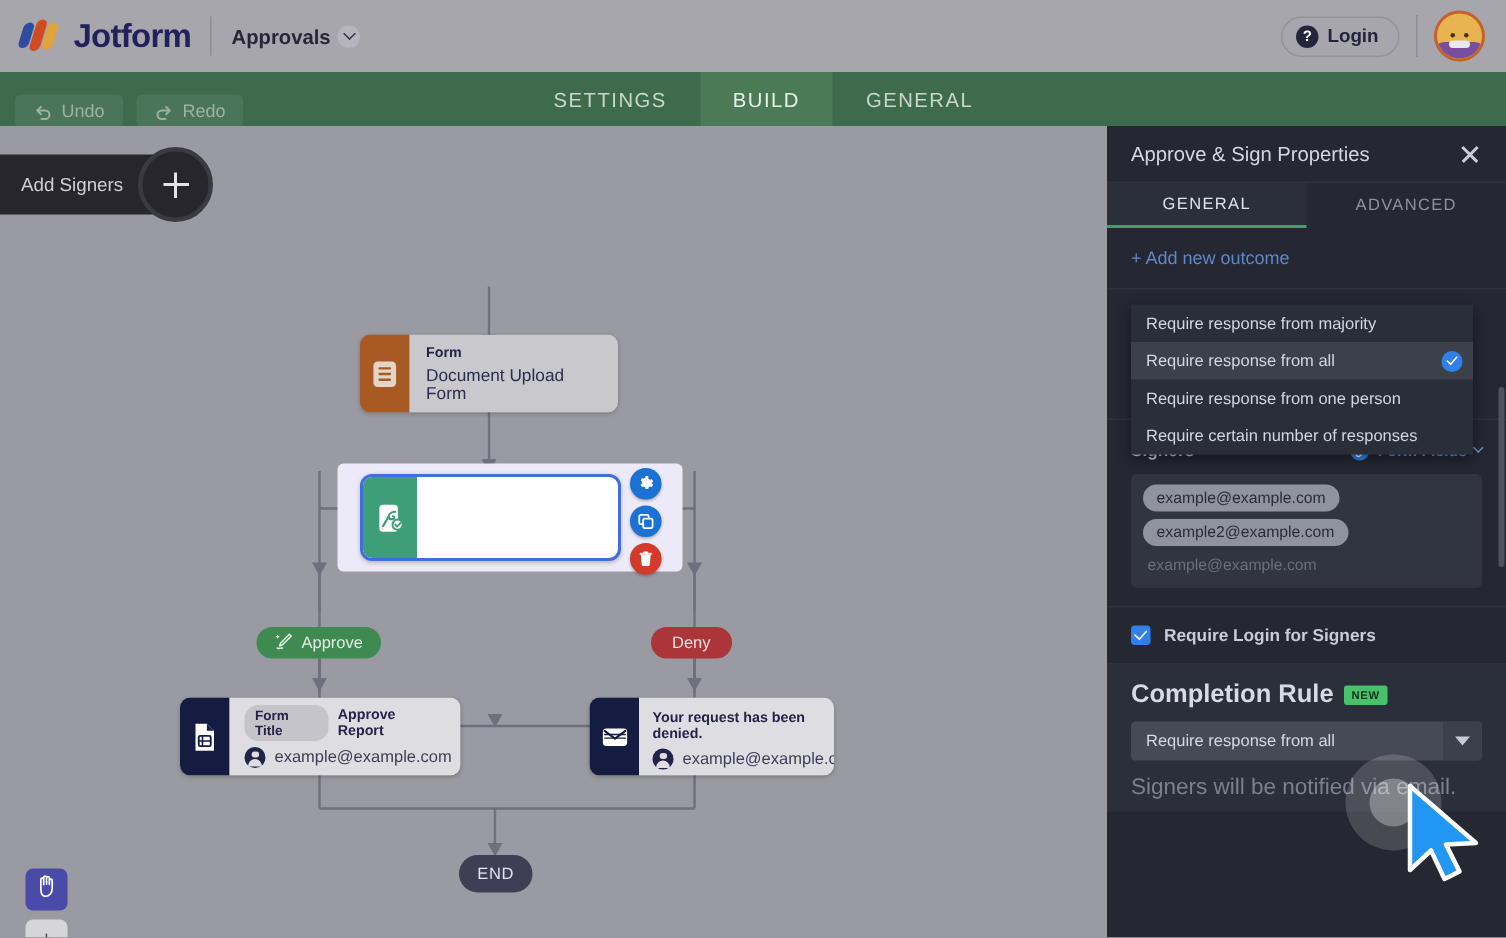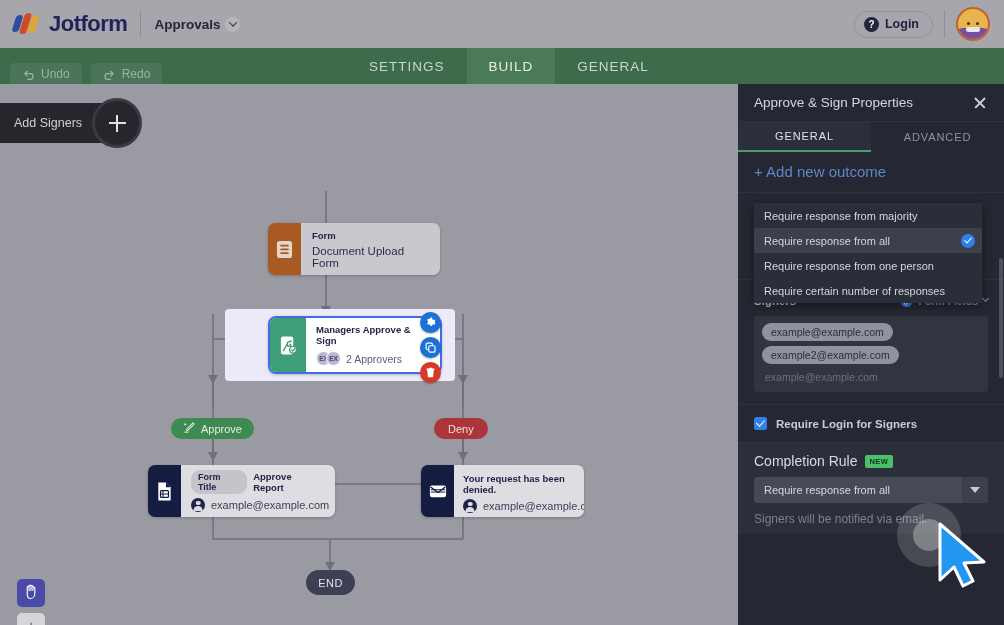--- a/index.html
+++ b/index.html
@@ -79,21 +79,21 @@
   .add-element span{ color:#cfcfd6; font-size:12.5px; }
   .add-plus {
     position:absolute; right:-14px; top:-5px; width:50px;height:50px;border-radius:50%;
     background:#26262c; border:3px solid #3a3a42; display:flex;align-items:center;justify-content:center;
   }
   .add-plus:before,.add-plus:after{ content:""; position:absolute; background:#e2e2e8; }
   .add-plus:before{ width:17px; height:2px; }
   .add-plus:after{ width:2px; height:17px; }
 
   
-  .node { position:absolute; display:flex; border-radius:7px; overflow:hidden; box-shadow:0 1px 3px rgba(0,0,0,0.22);margin-left:28px; }
+  .node { position:absolute; display:flex; border-radius:7px; overflow:hidden; box-shadow:0 1px 3px rgba(0,0,0,0.22); }
   .node-ic { width:33px; display:flex; align-items:center; justify-content:center; flex:0 0 33px;}
   .node-body { background:#c8c8cd; padding:9px 14px 9px 11px; display:flex; flex-direction:column; justify-content:center; gap:4px; min-width:120px;}
   .n-label { font-size:9.5px; font-weight:bold; color:#23234a; }
   .n-main { font-size:11.5px; color:#2c2c4f; }
 
   
   #node-form { left:240px; top:139px; width:172px; height:52px; }
   #node-form .node-ic { background:#a85a22; }
 
   
@@ -149,48 +149,48 @@
   .panel-hd { height:38px; display:flex; align-items:center; padding:0 16px; border-bottom:1px solid #2e323d;}
   .panel-title{ font-size:13.5px; color:#d3d7e0; }
   .panel-x{ margin-left:auto; cursor:pointer; width:16px;height:16px; position:relative;}
   .panel-x:before,.panel-x:after{content:"";position:absolute;left:1px;top:7px;width:14px;height:1.6px;background:#c9cdd6;}
   .panel-x:before{transform:rotate(45deg);} .panel-x:after{transform:rotate(-45deg);}
   .panel-tabs{ display:flex; height:30px; }
   .p-tab{ flex:1; display:flex; align-items:center; justify-content:center; font-size:11px; letter-spacing:0.9px; color:#8c93a2; cursor:pointer; }
   .p-tab.active{ background:#2b2f3a; color:#dfe3ea; border-bottom:2px solid #4e9a6d; }
   .panel-scroll{ position:relative; height:473px; }
   .p-row{ padding:11px 16px; border-bottom:1px solid #2e323d; }
-  .add-outcome{ font-size:15px; color:#5d87c9; cursor:pointer; }
+  .add-outcome{ font-size:12px; color:#5d87c9; cursor:pointer; }
   .sec{ padding:14px 16px 12px 16px; border-bottom:1px solid #2e323d; }
   .sec-lbl{ font-size:11.5px; font-weight:bold; color:#c3c8d3; margin-bottom:11px; }
   .cbrow{ display:flex; align-items:center; gap:9px; margin-bottom:11px; cursor:pointer;}
   .cbrow:last-child{ margin-bottom:0;align-items:center; }
   .cb{ width:13px;height:13px;border-radius:2.5px;background:#4a4f5c; flex:0 0 13px; position:relative;}
   .cb.on{ background:#2f81e8; }
   .cb.on:after{ content:""; position:absolute; left:4px; top:1.2px; width:3.5px;height:7px;border-right:1.8px solid #fff;border-bottom:1.8px solid #fff;transform:rotate(42deg);}
   .cbrow span{ font-size:11.5px; color:#c8ccd6; }
   .signers-hd{ display:flex; align-items:center; margin-bottom:9px;}
   .signers-hd .t{ font-size:11.5px; font-weight:bold; color:#c3c8d3; }
   .formfields{ margin-left:auto; display:flex;align-items:center;gap:5px; cursor:pointer;}
   .ff-ic{ width:13px;height:13px;border-radius:50%;background:#2f81e8;display:flex;align-items:center;justify-content:center;}
   .formfields .t{ font-size:10.5px; color:#6e96cd; }
   .ff-chev{ width:5px;height:5px;border-right:1.4px solid #6e96cd;border-bottom:1.4px solid #6e96cd;transform:translateY(-2px) rotate(45deg);}
   .signers-box{ background:#31353f; border-radius:4px; padding:7px 8px; display:flex;flex-direction:column;gap:5px; }
   .signer-chip{ align-self:flex-start; background:#8f939d; color:#2a2d36; font-size:10.5px; padding:3px 9px; border-radius:10px;}
   .signer-ph{ font-size:10.5px; color:#6a6f7b; padding:2px 3px; }
 
   .rule-sec{ padding:10px 16px 8px 16px; background:#2b2f39; }
   .rule-hd{ display:flex; align-items:center; gap:7px; margin-bottom:8px;}
-  .rule-hd .t{ font-size:14px; font-weight:normal; color:#d6dae3; }
+  .rule-hd .t{ font-size:17px; font-weight:bold; color:#d6dae3; }
   .badge-new{ background:#49c06a; color:#10331c; font-size:7.5px; font-weight:bold; padding:2px 5px; border-radius:2px; letter-spacing:0.4px;}
   .select{ display:flex; height:26px; border-radius:3px; overflow:hidden; background:#454a56; cursor:pointer;}
   .select .val{ flex:1; display:flex; align-items:center; padding-left:10px; font-size:11px; color:#d5d9e1; }
   .select .arr{ width:26px; background:#3b404b; display:flex;align-items:center;justify-content:center;}
   .select .arr:after{ content:""; width:0;height:0;border-left:5px solid transparent;border-right:5px solid transparent;border-top:6px solid #c6cad3;}
-  .hint{ font-size:12px; color:#7b8090; margin-top:9px; }
+  .hint{ font-size:15px; color:#7b8090; margin-top:9px; }
 
   
   .dd{ position:absolute; left:16px; top:51px; width:228px; background:#2a2e38; box-shadow:0 3px 9px rgba(0,0,0,.45); z-index:30;}
   .dd-item{ height:25px; display:flex; align-items:center; padding:0 10px; font-size:11px; color:#d2d6de; cursor:pointer; position:relative;}
   .dd-item.sel{ background:#3b404b; }
   .dd-check{ position:absolute; right:7px; width:14px;height:14px;border-radius:50%;background:#2f81e8;display:flex;align-items:center;justify-content:center;}
   .dd-check:after{content:"";width:3px;height:6px;border-right:1.7px solid #fff;border-bottom:1.7px solid #fff;transform:translateY(-1px) rotate(42deg);}
 
   .ripple{ position:absolute; left:897px; top:503px; width:64px;height:64px;border-radius:50%;background:rgba(255,255,255,0.16); z-index:40; }
   .ripple:after{ content:""; position:absolute; left:16px;top:16px;width:32px;height:32px;border-radius:50%;background:rgba(255,255,255,0.30);}
@@ -332,30 +332,20 @@
     <div class="node" id="node-sign">
       <div class="node-ic">
         <svg width="19" height="21" viewBox="0 0 20 22">
             <rect x="2" y="1.5" width="13" height="19" rx="2.5" fill="#fff"></rect>
             <path d="M13 6.5c-2.8 0-4.4 1.6-4.4 3.2 0 1.2 1 2 2.2 2 1.1 0 1.7-.6 1.7-1.2 0-.6-.5-.9-1-.9" fill="none" stroke="#3d9e78" stroke-width="1.5" stroke-linecap="round"></path>
             <path d="M8.3 10.2 4.6 16.5" stroke="#3d9e78" stroke-width="1.5" stroke-linecap="round"></path>
             <circle cx="14.8" cy="15.5" r="3.6" fill="#fff" stroke="#3d9e78" stroke-width="1.4"></circle>
             <path d="m13.2 15.6 1.2 1.2 2.3-2.4" fill="none" stroke="#3d9e78" stroke-width="1.4" stroke-linecap="round" stroke-linejoin="round"></path>
           </svg>
       </div>
-      <div class="node-body">
-        <div class="n-label">Managers Approve &amp; Sign</div>
-        <div class="approvers-row">
-          <div class="av-stack">
-            <span class="av-chip">EX</span>
-            <span class="av-chip">EX</span>
-          </div>
-          <span class="approvers-txt">2 Approvers</span>
-        </div>
-      </div>
     </div>
 
     <div class="node-actions">
       <div class="act-btn blue">
         <svg width="11" height="11" viewBox="0 0 14 14">
             <path d="M7 4.6A2.4 2.4 0 1 0 7 9.4 2.4 2.4 0 0 0 7 4.6zm5.2 2.4c0-.3 0-.6-.1-.9l1.2-.9-1.2-2-1.4.5c-.4-.4-.9-.6-1.4-.8L9.1.5h-2.3l-.2 1.4c-.5.2-1 .4-1.4.8L3.8 2.2l-1.2 2 1.2.9c0 .3-.1.6-.1.9s0 .6.1.9l-1.2.9 1.2 2 1.4-.5c.4.4.9.6 1.4.8l.2 1.4h2.3l.2-1.4c.5-.2 1-.4 1.4-.8l1.4.5 1.2-2-1.2-.9c.1-.3.1-.6.1-.9z" fill="#fff"></path>
           </svg>
       </div>
       <div class="act-btn blue">
         <svg width="11" height="11" viewBox="0 0 14 14">

